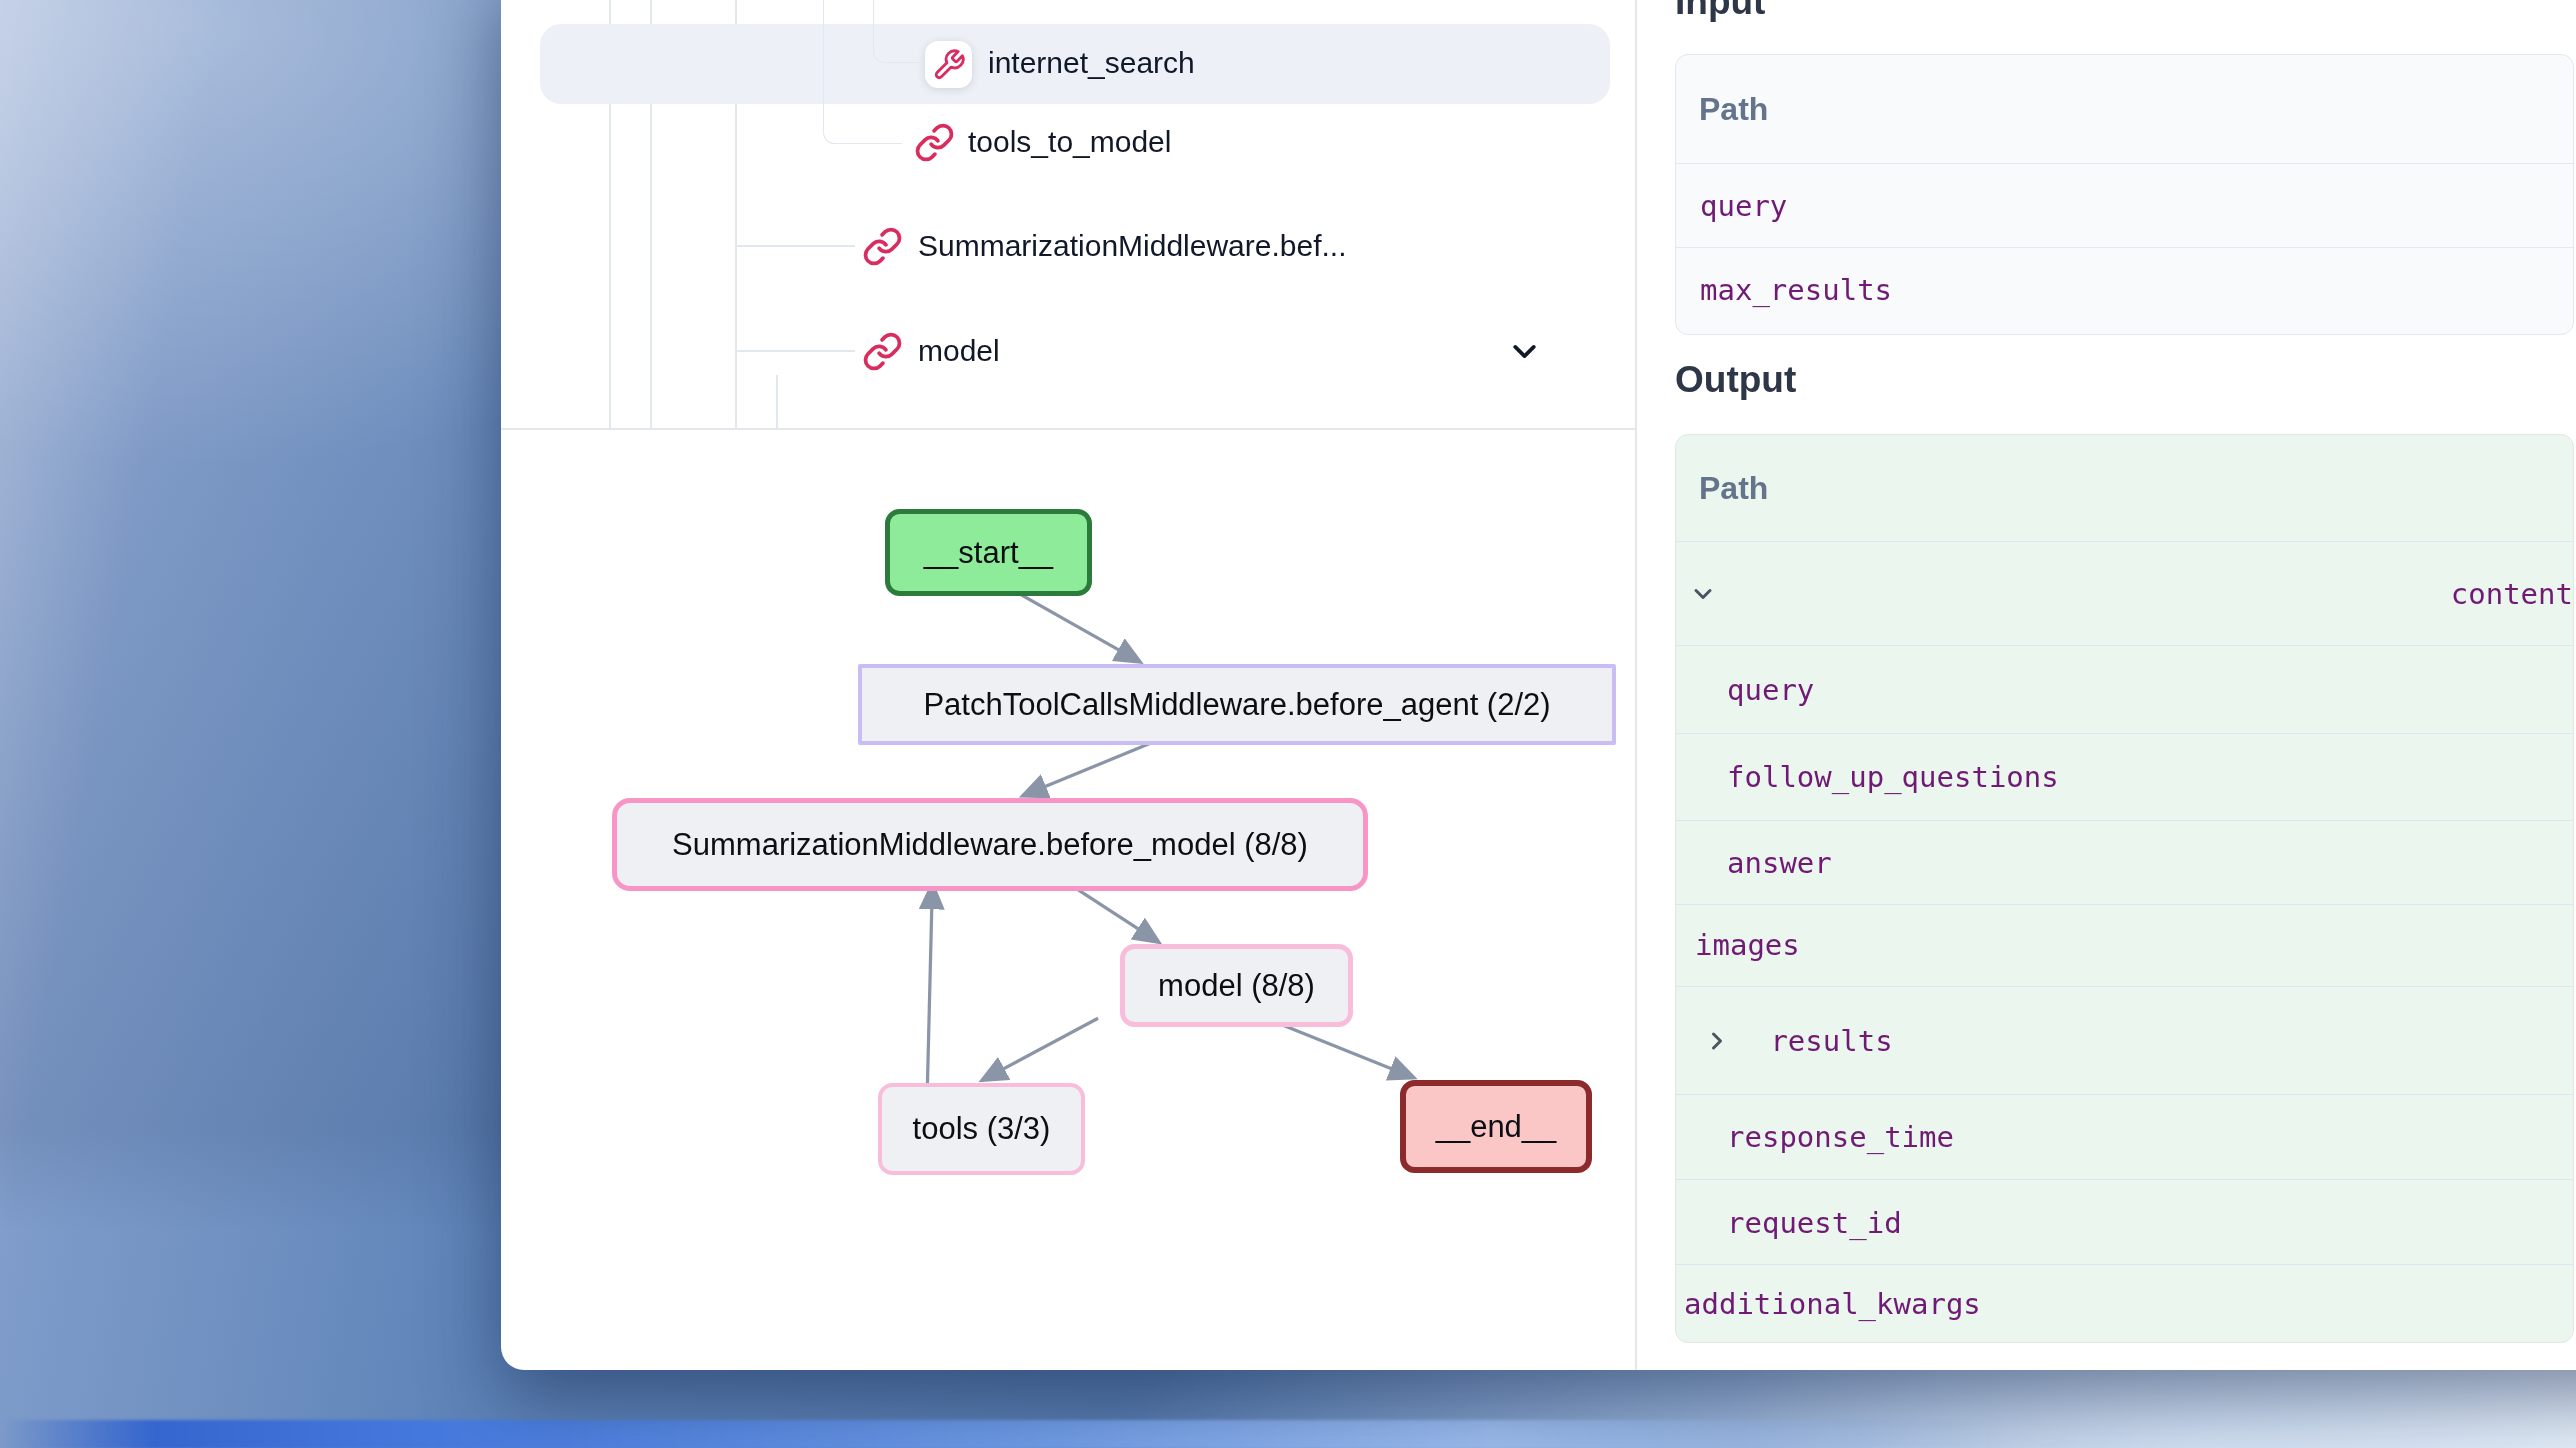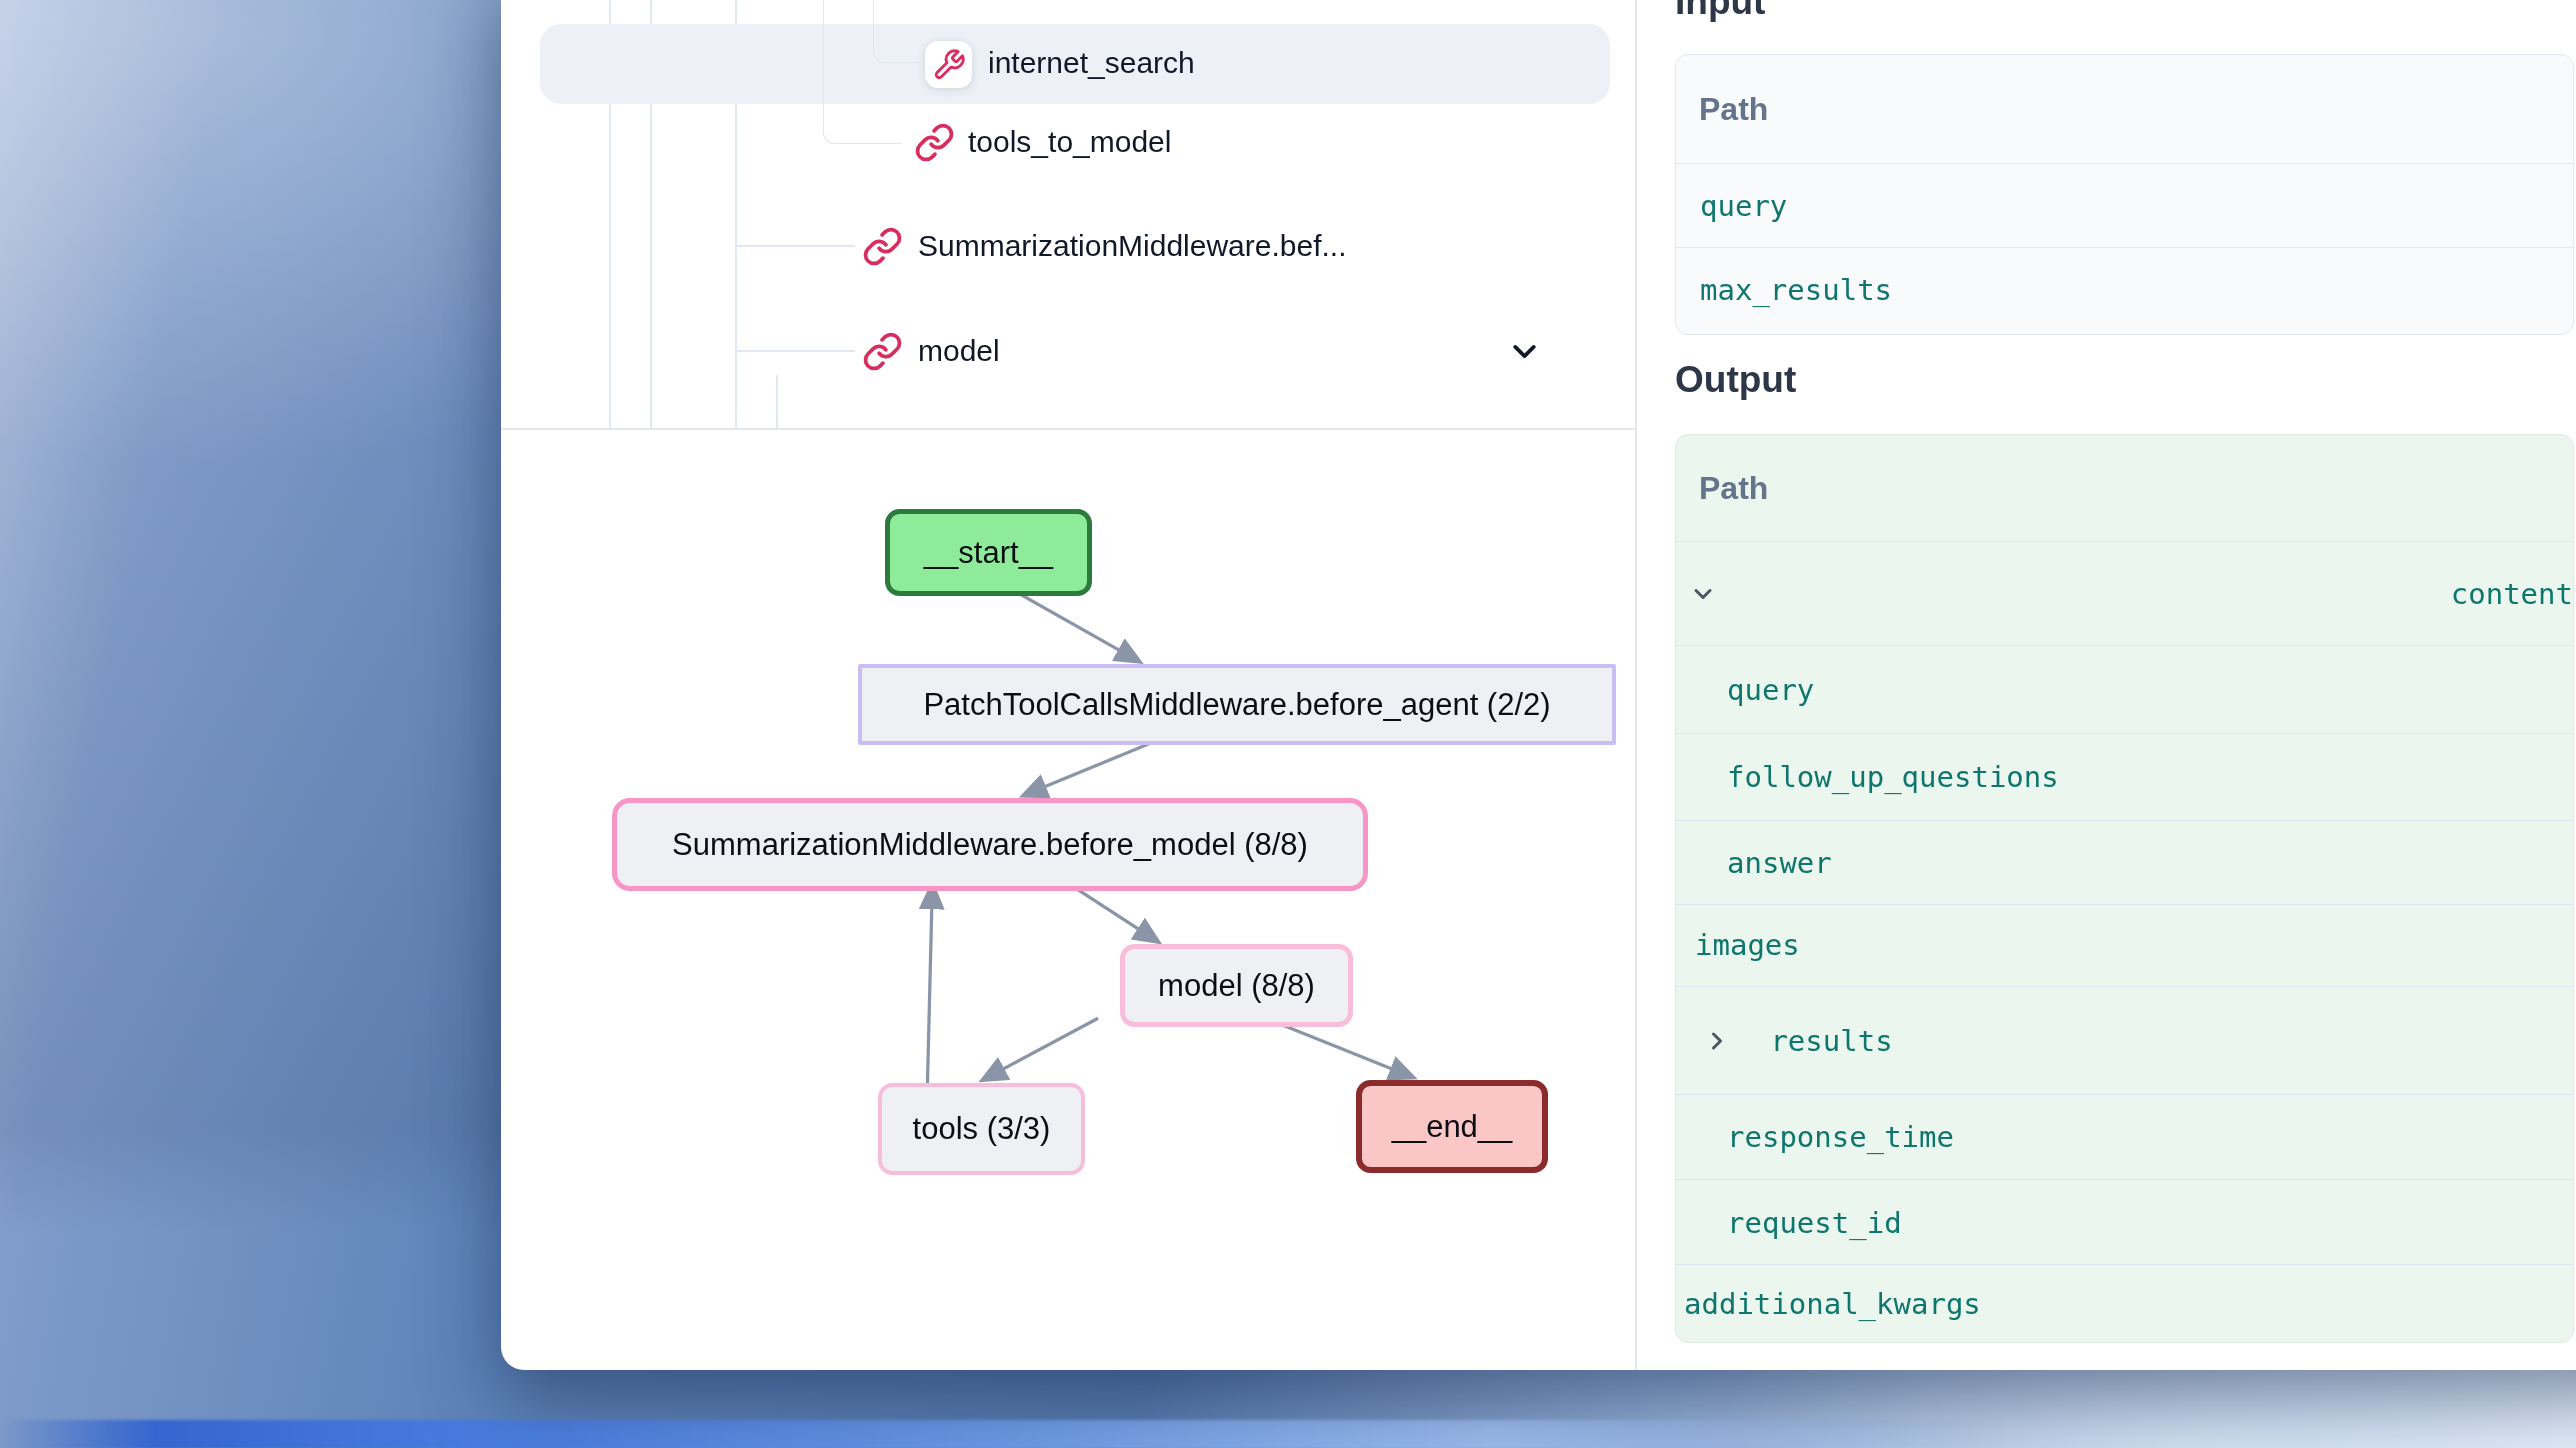--- a/index.html
+++ b/index.html
@@ -46,34 +46,34 @@
 
   
   .edges{position:absolute;left:501px;top:430px;}
   .gnode{position:absolute;display:flex;align-items:center;justify-content:center;
     font-size:31px;color:#0b0f14;border-radius:14.6px;background:#eef0f4;white-space:nowrap;margin-left:44px;}
   .n-start{left:841px;top:509px;width:197px;height:77px;background:#8deb9a;border:5.7px solid #2c7a3c;}
   .n-patch{left:814px;top:664px;width:750px;height:73px;border:4.9px solid #c9bdf4;border-radius:2px;}
   .n-summ{left:568px;top:798px;width:746px;height:83px;border:5.7px solid #f795c7;border-radius:18px;}
   .n-model{left:1076px;top:944px;width:223px;height:73px;border:5.7px solid #f9bddc;}
   .n-tools{left:834px;top:1083px;width:199px;height:84px;border:4.9px solid #f9bddc;}
-  .n-end{left:1312px;top:1080px;width:180px;height:81px;background:#fbc6c6;border:6.5px solid #8c2b2b;text-align:center;}
+  .n-end{left:1356px;top:1080px;width:180px;height:81px;background:#fbc6c6;border:6.5px solid #8c2b2b;text-align:center;}
 
   
   .section-title{position:absolute;left:1675px;font-size:37px;font-weight:bold;color:#2d3748;}
   .t-input{top:-19.5px;}
   .t-output{top:359px;}
   .card{position:absolute;left:1675px;width:897px;border:1.6px solid #e2e8f0;border-radius:13px;overflow:hidden;}
   .card-input{top:54px;height:279px;background:#f8fafc;}
   .card-output{top:434px;height:907px;background:#ebf7ee;border-color:#dfe8e1;}
   .card-header{position:absolute;left:0;width:100%;display:flex;align-items:center;
     font-size:32px;font-weight:bold;color:#64748b;padding-left:23px;box-sizing:border-box;
     border-bottom:1.6px solid #e2e8f0;}
   .path-row{position:absolute;left:0;width:100%;display:flex;align-items:center;box-sizing:border-box;
-    font-family:"DejaVu Sans Mono", monospace;font-size:29px;color:#0f766e;
+    font-family:"DejaVu Sans Mono", monospace;font-size:29px;color:#701a75;
     border-bottom:1.6px solid #e2e8f0;}
   .card-output .path-row{border-bottom-color:#dfe5f0;}
   .chev{flex:0 0 auto;display:flex;align-items:center;justify-content:center;margin-right:11.4px;}
   .row-lvl0{padding-left:24px;}
   .row-lvl0-exp{padding-left:13px;}
   .row-lvl1{padding-left:51px;}
   .row-lvl1-exp{padding-left:27px;}
   .no-border{border-bottom:none;}
 </style>
 </head>

